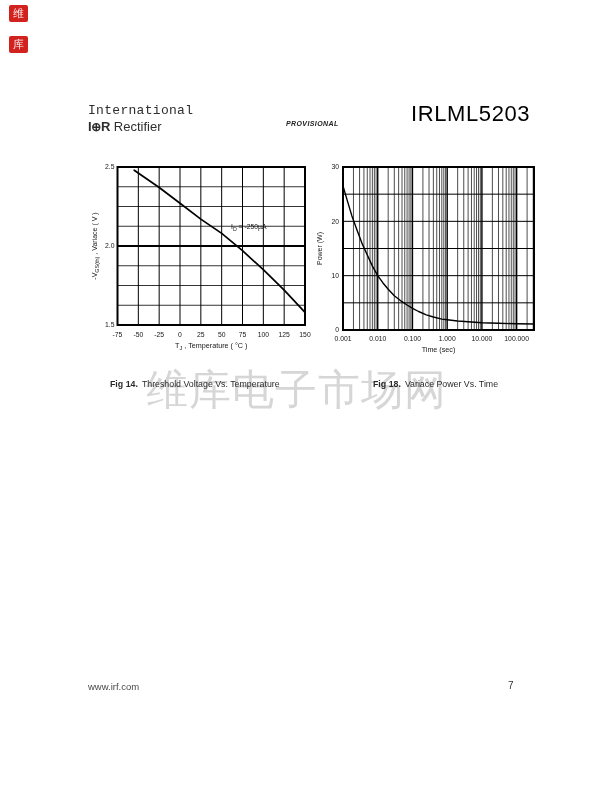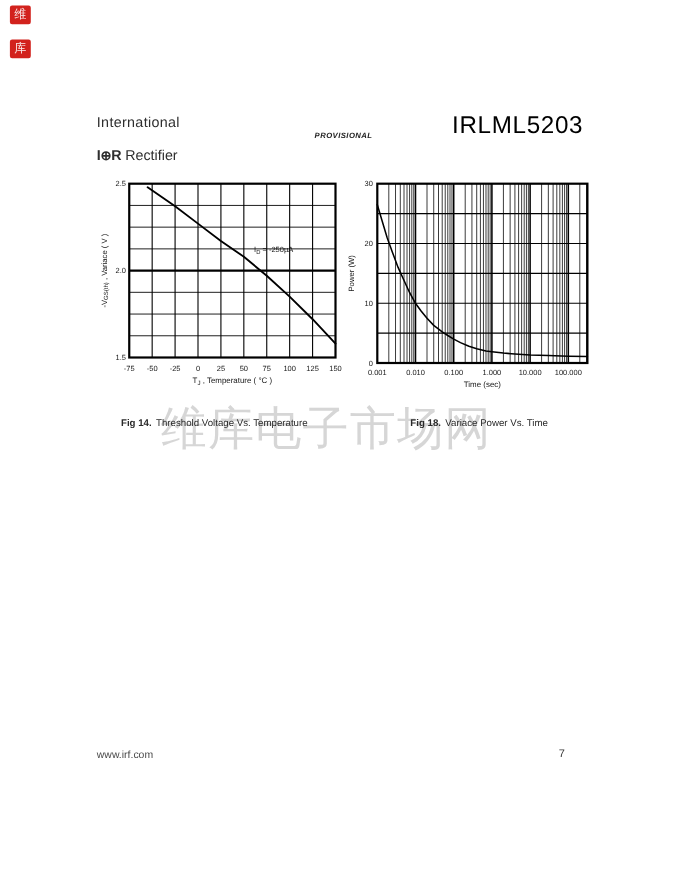--- a/index.html
+++ b/index.html
@@ -4,22 +4,22 @@
 <style>
   html,body{margin:0;padding:0;background:#ffffff;}
   .page{position:relative;width:612px;height:792px;background:#ffffff;overflow:hidden;
         font-family:"Liberation Sans",sans-serif;color:#1c1c1c;}
   
   .stamp{position:absolute;left:9px;top:5px;z-index:3;}
   .stamp-sq{width:19px;height:17px;background:#d2221d;border-radius:2px;color:rgba(255,255,255,.92);
             font-size:11px;line-height:17px;text-align:center;margin-bottom:14px;overflow:hidden;}
   
   .logo{position:absolute;left:88px;top:103px;color:#2e2e2e;}
-  .logo-l1{font-size:13px;letter-spacing:.3px;}
-  .logo-l2{font-size:13px;margin-top:15px;}
+  .logo-l1{font-size:13px;letter-spacing:.3px;font-family:Liberation Mono, monospace;}
+  .logo-l2{font-size:13px;margin-top:1px;}
   .logo-ior{font-weight:bold;letter-spacing:-.3px;}
   .logo-globe{font-weight:bold;font-size:12px;}
   .provisional{position:absolute;left:286px;top:120px;font-size:7px;font-weight:bold;
                font-style:italic;letter-spacing:.4px;color:#222;}
   .part-number{position:absolute;left:411px;top:101px;font-size:22px;letter-spacing:.6px;color:#000000;}
   
   .chart-svg{position:absolute;z-index:2;}
   #chart14{left:88px;top:158px;}
   #chart15{left:315px;top:158px;}
   

